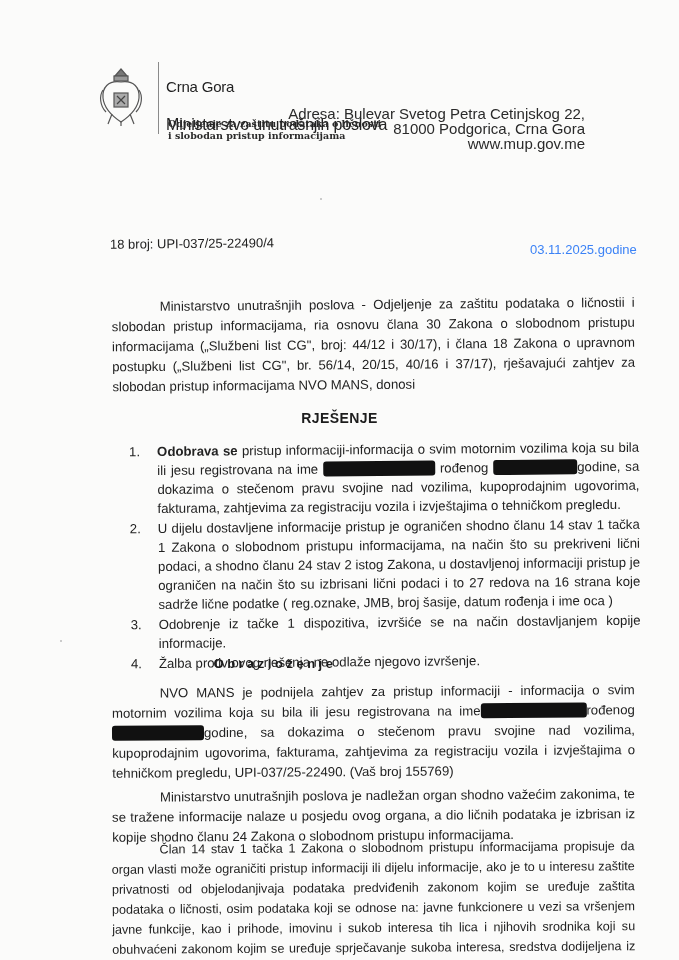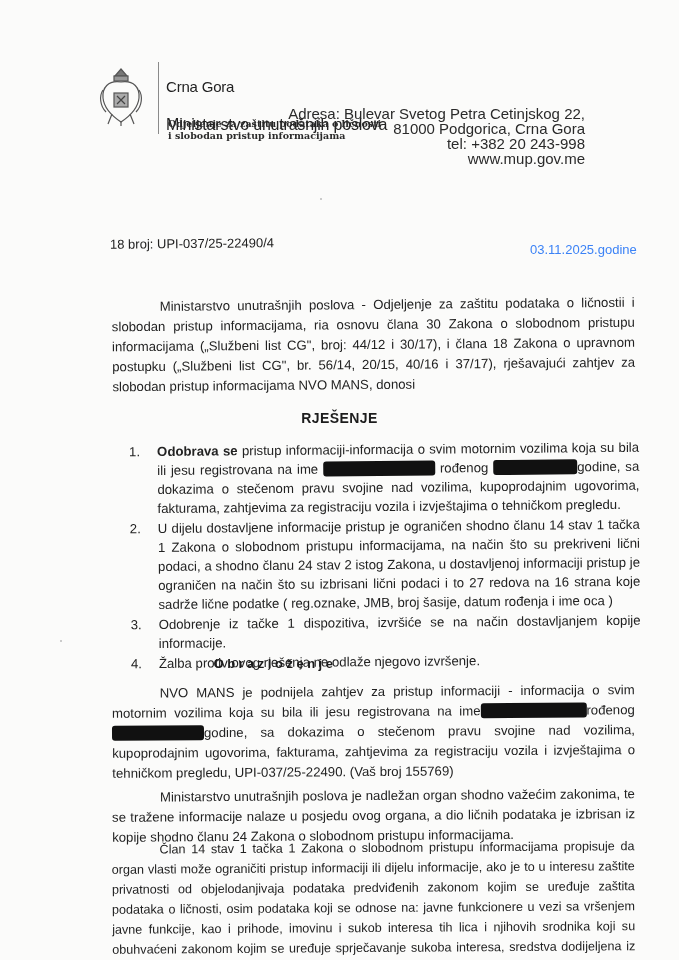--- a/index.html
+++ b/index.html
@@ -74,21 +74,20 @@
   <div class="abs hdr-country">Crna Gora</div>
   <div class="abs hdr-ministry">Ministarstvo unutrašnjih poslova</div>
   <div class="abs hdr-dept">
     <div>Odjeljenje za zaštitu podataka o ličnosti</div>
     <div>i slobodan pristup informacijama</div>
   </div>
 
   <div class="abs addr">
     <div>Adresa: Bulevar Svetog Petra Cetinjskog 22,</div>
     <div>81000 Podgorica, Crna Gora</div>
-    <div>tel: +382 20 243-998</div>
     <div>www.mup.gov.me</div>
   </div>
 
   <div class="abs refno">18 broj: UPI-037/25-22490/4</div>
   <div class="abs date">03.11.2025.godine</div>
 
   <div class="abs para intro"><span class="indent"></span><span>Ministarstvo unutrašnjih poslova - Odjeljenje za zaštitu podataka o ličnostii i slobodan pristup informacijama, ria osnovu člana 30 Zakona o slobodnom pristupu informacijama („Službeni list CG", broj: 44/12 i 30/17), i člana 18 Zakona o upravnom postupku („Službeni list CG", br. 56/14, 20/15, 40/16 i 37/17), rješavajući zahtjev za slobodan pristup informacijama NVO MANS, donosi</span></div>
 
   <div class="abs title-resenje">RJEŠENJE</div>
 

